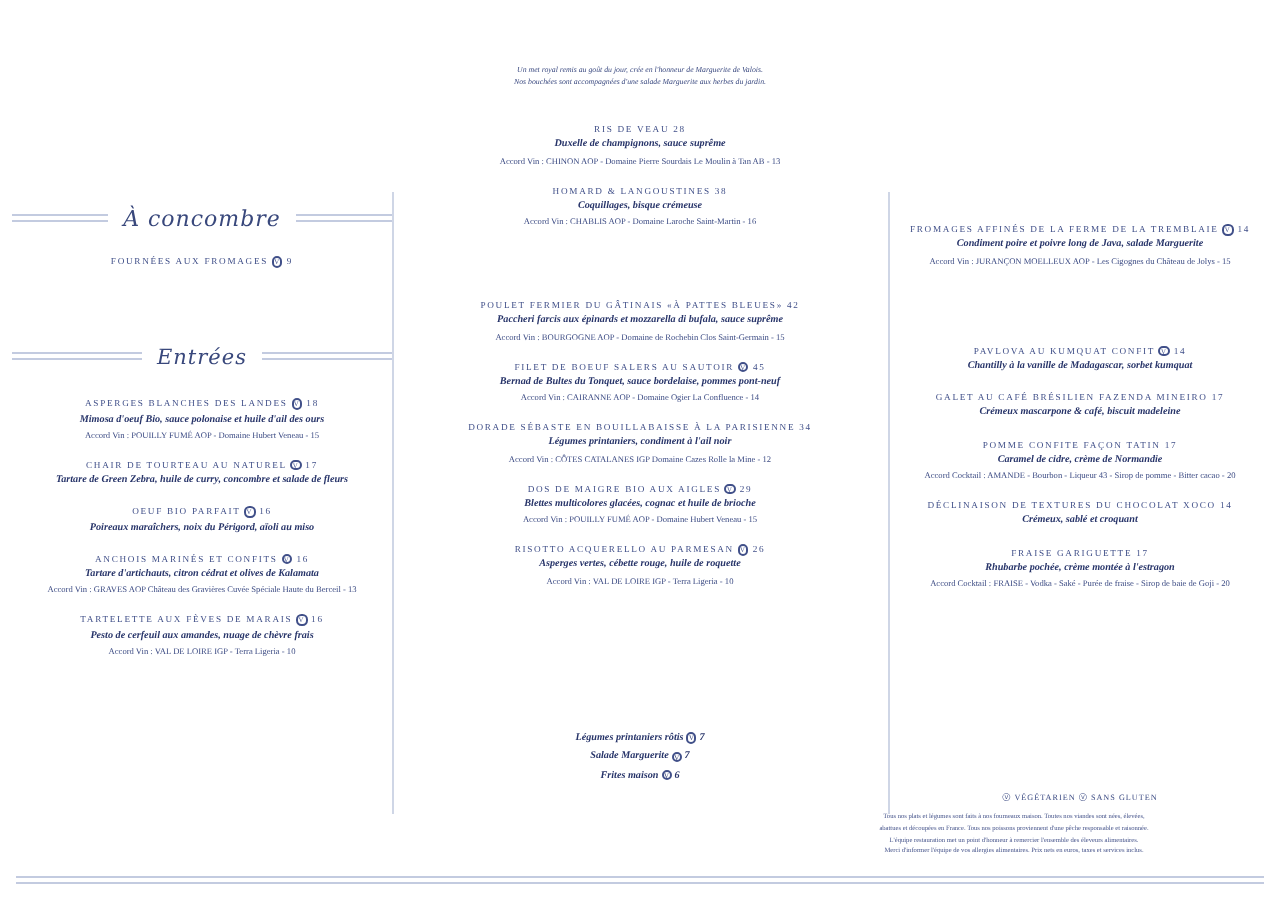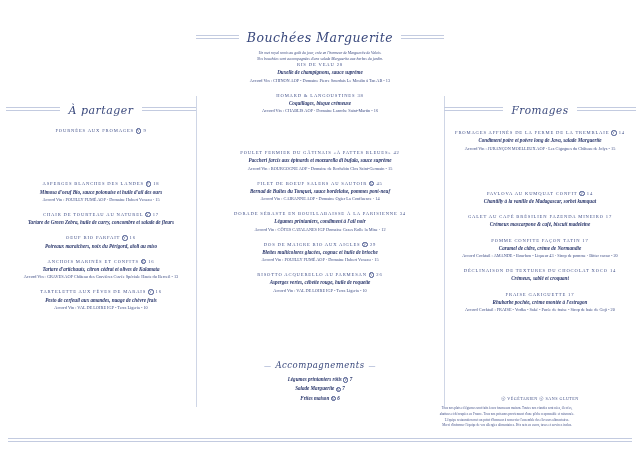--- a/index.html
+++ b/index.html
@@ -143,135 +143,128 @@
 </style>
 </head>
 <body>
 
 <div class="page">
 
   <div class="vdiv a"></div>
   <div class="vdiv b"></div>
 
   <div class="banner">
-    <div class="rule-head">
-      <div class="lines">
-          <i></i>
-          <i></i>
-        </div>
-      <span class="script title">Bouchées Marguerite</span>
-    </div>
     <div class="sub">Un met royal remis au goût du jour, crée en l'honneur de Marguerite de Valois.</div>
     <div class="sub" style="margin-top:0">Nos bouchées sont accompagnées d'une salade Marguerite aux herbes du jardin.</div>
   </div>
 
   <div class="col-left">
 
     <div class="rule-head sec-head-apartager">
       <div class="lines">
           <i></i>
           <i></i>
         </div>
-      <span class="script">À partager</span>
+      <span class="script">À concombre</span>
     </div>
 
     <div id="apartager-list">
         <div class="item">
           <div class="item-name">FOURNÉES AUX FROMAGES <span class="vbadge">V</span> <span>9</span></div>
         </div>
       </div>
 
     <div style="height:26px"></div>
-
-
-    <div style="height:12px"></div>
-    <div id="entrees-list">
-        <div class="item">
-          <div class="item-name">ASPERGES BLANCHES DES LANDES <span class="vbadge">V</span> <span>18</span></div>
-          <div class="item-desc">Mimosa d'oeuf Bio, sauce polonaise et huile d'ail des ours</div>
-          <div class="item-pair">Accord Vin : POUILLY FUMÉ AOP - Domaine Hubert Veneau - 15</div>
-        </div>
-        <div class="item">
-          <div class="item-name">CHAIR DE TOURTEAU AU NATUREL <span class="vbadge">V</span> <span>17</span></div>
-          <div class="item-desc">Tartare de Green Zebra, huile de curry, concombre et salade de fleurs</div>
-        </div>
-        <div class="item">
-          <div class="item-name">OEUF BIO PARFAIT <span class="vbadge">V</span> <span>16</span></div>
-          <div class="item-desc">Poireaux maraîchers, noix du Périgord, aïoli au miso</div>
-        </div>
-        <div class="item">
-          <div class="item-name">ANCHOIS MARINÉS ET CONFITS <span class="vbadge">V</span> <span>16</span></div>
-          <div class="item-desc">Tartare d'artichauts, citron cédrat et olives de Kalamata</div>
-          <div class="item-pair">Accord Vin : GRAVES AOP Château des Gravières Cuvée Spéciale Haute du Berceil - 13</div>
-        </div>
-        <div class="item">
-          <div class="item-name">TARTELETTE AUX FÈVES DE MARAIS <span class="vbadge">V</span> <span>16</span></div>
-          <div class="item-desc">Pesto de cerfeuil aux amandes, nuage de chèvre frais</div>
-          <div class="item-pair">Accord Vin : VAL DE LOIRE IGP - Terra Ligeria - 10</div>
-        </div>
-      </div>
-  </div>
-
-  <div class="col-mid">
-    <div style="height:36px"></div>
-    <div id="banner-list">
-        <div class="item">
-          <div class="item-name">RIS DE VEAU <span>28</span></div>
-          <div class="item-desc">Duxelle de champignons, sauce suprême</div>
-          <div class="item-pair">Accord Vin : CHINON AOP - Domaine Pierre Sourdais Le Moulin à Tan AB - 13</div>
-        </div>
-        <div class="item">
-          <div class="item-name">HOMARD &amp; LANGOUSTINES <span>38</span></div>
-          <div class="item-desc">Coquillages, bisque crémeuse</div>
-          <div class="item-pair">Accord Vin : CHABLIS AOP - Domaine Laroche Saint-Martin - 16</div>
-        </div>
-      </div>
-
-    <div style="height:14px"></div>
-
-
-    <div style="height:13px"></div>
-    <div id="plats-list">
-        <div class="item">
-          <div class="item-name">POULET FERMIER DU GÂTINAIS «À PATTES BLEUES» <span>42</span></div>
-          <div class="item-desc">Paccheri farcis aux épinards et mozzarella di bufala, sauce suprême</div>
-          <div class="item-pair">Accord Vin : BOURGOGNE AOP - Domaine de Rochebin Clos Saint-Germain - 15</div>
-        </div>
-        <div class="item">
-          <div class="item-name">FILET DE BOEUF SALERS AU SAUTOIR <span class="vbadge">V</span> <span>45</span></div>
-          <div class="item-desc">Bernad de Bultes du Tonquet, sauce bordelaise, pommes pont-neuf</div>
-          <div class="item-pair">Accord Vin : CAIRANNE AOP - Domaine Ogier La Confluence - 14</div>
-        </div>
-        <div class="item">
-          <div class="item-name">DORADE SÉBASTE EN BOUILLABAISSE À LA PARISIENNE <span>34</span></div>
-          <div class="item-desc">Légumes printaniers, condiment à l'ail noir</div>
-          <div class="item-pair">Accord Vin : CÔTES CATALANES IGP Domaine Cazes Rolle la Mine - 12</div>
-        </div>
-        <div class="item">
-          <div class="item-name">DOS DE MAIGRE BIO AUX AIGLES <span class="vbadge">V</span> <span>29</span></div>
-          <div class="item-desc">Blettes multicolores glacées, cognac et huile de brioche</div>
-          <div class="item-pair">Accord Vin : POUILLY FUMÉ AOP - Domaine Hubert Veneau - 15</div>
-        </div>
-        <div class="item">
-          <div class="item-name">RISOTTO ACQUERELLO AU PARMESAN <span class="vbadge">V</span> <span>26</span></div>
-          <div class="item-desc">Asperges vertes, cébette rouge, huile de roquette</div>
-          <div class="item-pair">Accord Vin : VAL DE LOIRE IGP - Terra Ligeria - 10</div>
-        </div>
-      </div>
-  </div>
-
-  <div class="col-right">
 
     <div class="rule-head sec-head">
       <div class="lines">
           <i></i>
           <i></i>
         </div>
-      <span class="script">Fromages</span>
+      <span class="script">Entrées</span>
     </div>
+
+    <div style="height:12px"></div>
+    <div id="entrees-list">
+        <div class="item">
+          <div class="item-name">ASPERGES BLANCHES DES LANDES <span class="vbadge">V</span> <span>18</span></div>
+          <div class="item-desc">Mimosa d'oeuf Bio, sauce polonaise et huile d'ail des ours</div>
+          <div class="item-pair">Accord Vin : POUILLY FUMÉ AOP - Domaine Hubert Veneau - 15</div>
+        </div>
+        <div class="item">
+          <div class="item-name">CHAIR DE TOURTEAU AU NATUREL <span class="vbadge">V</span> <span>17</span></div>
+          <div class="item-desc">Tartare de Green Zebra, huile de curry, concombre et salade de fleurs</div>
+        </div>
+        <div class="item">
+          <div class="item-name">OEUF BIO PARFAIT <span class="vbadge">V</span> <span>16</span></div>
+          <div class="item-desc">Poireaux maraîchers, noix du Périgord, aïoli au miso</div>
+        </div>
+        <div class="item">
+          <div class="item-name">ANCHOIS MARINÉS ET CONFITS <span class="vbadge">V</span> <span>16</span></div>
+          <div class="item-desc">Tartare d'artichauts, citron cédrat et olives de Kalamata</div>
+          <div class="item-pair">Accord Vin : GRAVES AOP Château des Gravières Cuvée Spéciale Haute du Berceil - 13</div>
+        </div>
+        <div class="item">
+          <div class="item-name">TARTELETTE AUX FÈVES DE MARAIS <span class="vbadge">V</span> <span>16</span></div>
+          <div class="item-desc">Pesto de cerfeuil aux amandes, nuage de chèvre frais</div>
+          <div class="item-pair">Accord Vin : VAL DE LOIRE IGP - Terra Ligeria - 10</div>
+        </div>
+      </div>
+  </div>
+
+  <div class="col-mid">
+    <div style="height:36px"></div>
+    <div id="banner-list">
+        <div class="item">
+          <div class="item-name">RIS DE VEAU <span>28</span></div>
+          <div class="item-desc">Duxelle de champignons, sauce suprême</div>
+          <div class="item-pair">Accord Vin : CHINON AOP - Domaine Pierre Sourdais Le Moulin à Tan AB - 13</div>
+        </div>
+        <div class="item">
+          <div class="item-name">HOMARD &amp; LANGOUSTINES <span>38</span></div>
+          <div class="item-desc">Coquillages, bisque crémeuse</div>
+          <div class="item-pair">Accord Vin : CHABLIS AOP - Domaine Laroche Saint-Martin - 16</div>
+        </div>
+      </div>
+
+    <div style="height:14px"></div>
+
+
+    <div style="height:13px"></div>
+    <div id="plats-list">
+        <div class="item">
+          <div class="item-name">POULET FERMIER DU GÂTINAIS «À PATTES BLEUES» <span>42</span></div>
+          <div class="item-desc">Paccheri farcis aux épinards et mozzarella di bufala, sauce suprême</div>
+          <div class="item-pair">Accord Vin : BOURGOGNE AOP - Domaine de Rochebin Clos Saint-Germain - 15</div>
+        </div>
+        <div class="item">
+          <div class="item-name">FILET DE BOEUF SALERS AU SAUTOIR <span class="vbadge">V</span> <span>45</span></div>
+          <div class="item-desc">Bernad de Bultes du Tonquet, sauce bordelaise, pommes pont-neuf</div>
+          <div class="item-pair">Accord Vin : CAIRANNE AOP - Domaine Ogier La Confluence - 14</div>
+        </div>
+        <div class="item">
+          <div class="item-name">DORADE SÉBASTE EN BOUILLABAISSE À LA PARISIENNE <span>34</span></div>
+          <div class="item-desc">Légumes printaniers, condiment à l'ail noir</div>
+          <div class="item-pair">Accord Vin : CÔTES CATALANES IGP Domaine Cazes Rolle la Mine - 12</div>
+        </div>
+        <div class="item">
+          <div class="item-name">DOS DE MAIGRE BIO AUX AIGLES <span class="vbadge">V</span> <span>29</span></div>
+          <div class="item-desc">Blettes multicolores glacées, cognac et huile de brioche</div>
+          <div class="item-pair">Accord Vin : POUILLY FUMÉ AOP - Domaine Hubert Veneau - 15</div>
+        </div>
+        <div class="item">
+          <div class="item-name">RISOTTO ACQUERELLO AU PARMESAN <span class="vbadge">V</span> <span>26</span></div>
+          <div class="item-desc">Asperges vertes, cébette rouge, huile de roquette</div>
+          <div class="item-pair">Accord Vin : VAL DE LOIRE IGP - Terra Ligeria - 10</div>
+        </div>
+      </div>
+  </div>
+
+  <div class="col-right">
+
 
     <div style="height:12px"></div>
     <div id="fromages-list">
         <div class="item">
           <div class="item-name">FROMAGES AFFINÉS DE LA FERME DE LA TREMBLAIE <span class="vbadge">V</span> <span>14</span></div>
           <div class="item-desc">Condiment poire et poivre long de Java, salade Marguerite</div>
           <div class="item-pair">Accord Vin : JURANÇON MOELLEUX AOP - Les Cigognes du Château de Jolys - 15</div>
         </div>
       </div>
 
@@ -299,23 +292,20 @@
         </div>
         <div class="item">
           <div class="item-name">FRAISE GARIGUETTE <span>17</span></div>
           <div class="item-desc">Rhubarbe pochée, crème montée à l'estragon</div>
           <div class="item-pair">Accord Cocktail : FRAISE - Vodka - Saké - Purée de fraise - Sirop de baie de Goji - 20</div>
         </div>
       </div>
   </div>
 
   <div class="accomp">
-    <div class="script head">
-      <span class="deco">—</span><span>Accompagnements</span><span class="deco">—</span>
-    </div>
     <div style="height:5px"></div>
     <div id="accomp-list">
         <div class="line"><span>Légumes printaniers rôtis </span><span class="vbadge">V</span><span> 7</span></div>
         <div class="line"><span>Salade Marguerite </span><span class="vbadge">V</span><span> 7</span></div>
         <div class="line"><span>Frites maison </span><span class="vbadge">V</span><span> 6</span></div>
       </div>
   </div>
 
   <div class="footer-legend">ⓥ VÉGÉTARIEN ⓥ SANS GLUTEN</div>
   <div class="footer-note" id="footer-note">

